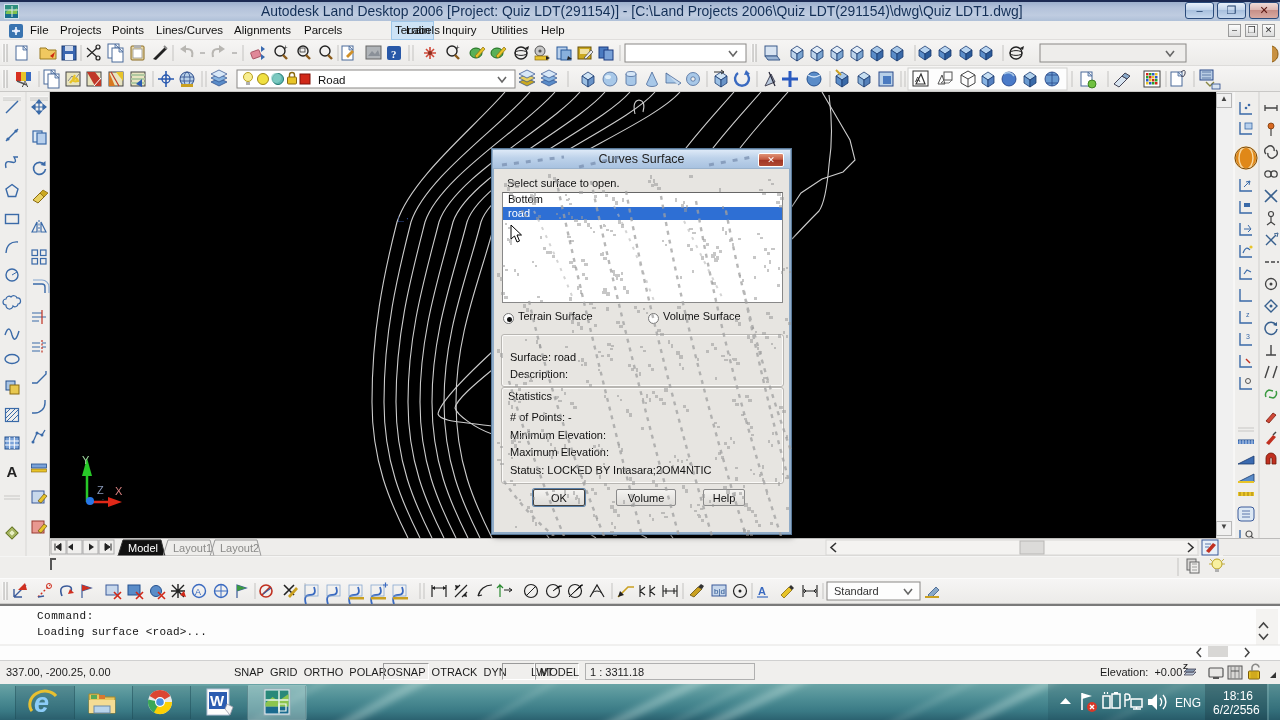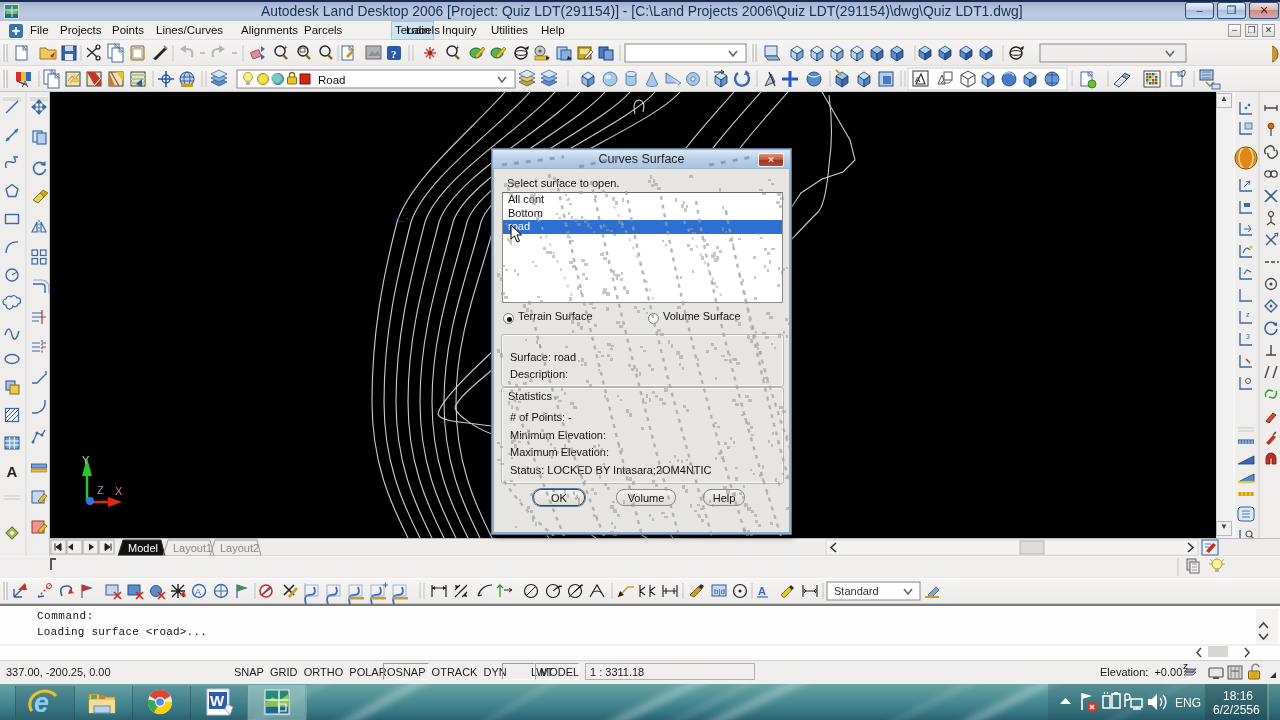--- a/index.html
+++ b/index.html
@@ -43,21 +43,21 @@
 #dlgtitle{left:-1px;top:-1px;width:297px;height:19px;background:linear-gradient(#dde9f7,#bdd2ea 45%,#a8c2e0);border-bottom:1px solid #9ab2cc;}
 #dlgcap{position:absolute;left:0;right:0;text-align:center;top:2px;font-size:12.5px;color:#222;}
 #dlgclose{left:264px;top:2px;width:26px;height:14px;background:linear-gradient(#e09276,#c45a42 45%,#a03424 50%,#b04a34);border:1px solid #fff;border-radius:2px;color:#fff;font-size:9px;text-align:center;line-height:13px;}
 .dtx{font-size:11px;color:#111;white-space:nowrap;}
 #dlglist{left:8px;top:41px;width:281px;height:111px;background:#fff;border:1px solid #888;border-top-color:#666;}
 .dli{font-size:11px;color:#111;padding:0 0 0 5px;height:13.5px;line-height:13.5px;}
 .dli.sel{background:#2e6fd4;color:#fff;}
 .radio{width:11px;height:11px;border-radius:50%;background:#fdfdfd;border:1px solid #777;display:inline-block;}
 .rdot{position:absolute;left:2.5px;top:2.5px;width:5px;height:5px;border-radius:50%;background:#111;display:inline-block;}
 .grp{border:1px solid #b8b6b2;border-radius:3px;box-shadow:inset 0 0 0 1px #fbfaf8;}
-.dbtn{height:17px;background:linear-gradient(#f4f3f1,#dedcd8);border:1px solid #8a8a8a;border-radius:8px;font-size:11px;text-align:center;line-height:16px;color:#111;}
+.dbtn{height:17px;background:linear-gradient(#f4f3f1,#dedcd8);border:1px solid #8a8a8a;border-radius:2px;font-size:11px;text-align:center;line-height:16px;color:#111;}
 #okbtn{box-shadow:0 0 0 1px #5a80a8;border-color:#444;}
 </style>
 </head>
 <body>
 <div id="app">
 
   <div class="abs" id="titlebar"></div>
   <svg class="abs" style="left:4px;top:4px" width="15" height="15">
       <rect width="15" height="15" fill="#cfe3ea"></rect>
       <rect x="1" y="1" width="13" height="9" fill="#2d8f7f"></rect>
@@ -74,21 +74,21 @@
   <svg class="abs" style="left:9px;top:24px" width="14" height="14">
       <rect width="14" height="14" rx="2" fill="#3a74b0"></rect>
       <path d="M3 7 h8 M7 3 v8" stroke="#cfe0f0" stroke-width="2"></path>
       <circle cx="7" cy="7" r="2" fill="#eef"></circle>
     </svg>
   <div class="abs" id="mihl"></div>
   <span class="mi" style="left:30px;">File</span>
   <span class="mi" style="left:60px;">Projects</span>
   <span class="mi" style="left:112px;">Points</span>
   <span class="mi" style="left:156px;">Lines/Curves</span>
-  <span class="mi" style="left:234px;margin-left:7px;">Alignments</span>
+  <span class="mi" style="left:234px;">Alignments</span>
   <span class="mi" style="left:304px;">Parcels</span>
   <span class="mi" style="left:371px;margin-left:35px;">Labels</span>
   <span class="mi" style="left:395px;">Terrain</span>
   <span class="mi" style="left:442px;">Inquiry</span>
   <span class="mi" style="left:491px;">Utilities</span>
   <span class="mi" style="left:541px;">Help</span>
   <div class="abs mdibtn" style="left:1228px;">–</div>
   <div class="abs mdibtn" style="left:1245px;">❐</div>
   <div class="abs mdibtn" style="left:1262px;">✕</div>
 
@@ -984,21 +984,20 @@
       <path d="M1270 678 l6 0 l0 -6 z" fill="#333"></path>
     </svg>
 
   <div class="abs" id="dialog">
     <div class="abs" id="dlgtitle">
         <span id="dlgcap">Curves Surface</span>
       </div>
     <div class="abs" id="dlgclose">✕</div>
     <div class="abs dtx" style="left:13px;top:26px;">Select surface to open.</div>
     <div class="abs" id="dlglist">
-      <div class="dli">All cont</div>
       <div class="dli">Bottom</div>
       <div class="dli sel">road</div>
     </div>
     <span class="abs radio" style="left:9px;top:162px;">
         <span class="rdot"></span>
       </span>
     <div class="abs dtx" style="left:24px;top:159px;">Terrain Surface</div>
     <span class="abs radio" style="left:154px;top:162px;"></span>
     <div class="abs dtx" style="left:169px;top:159px;">Volume Surface</div>
     <div class="abs grp" style="left:7px;top:183px;width:283px;height:53px;"></div>

